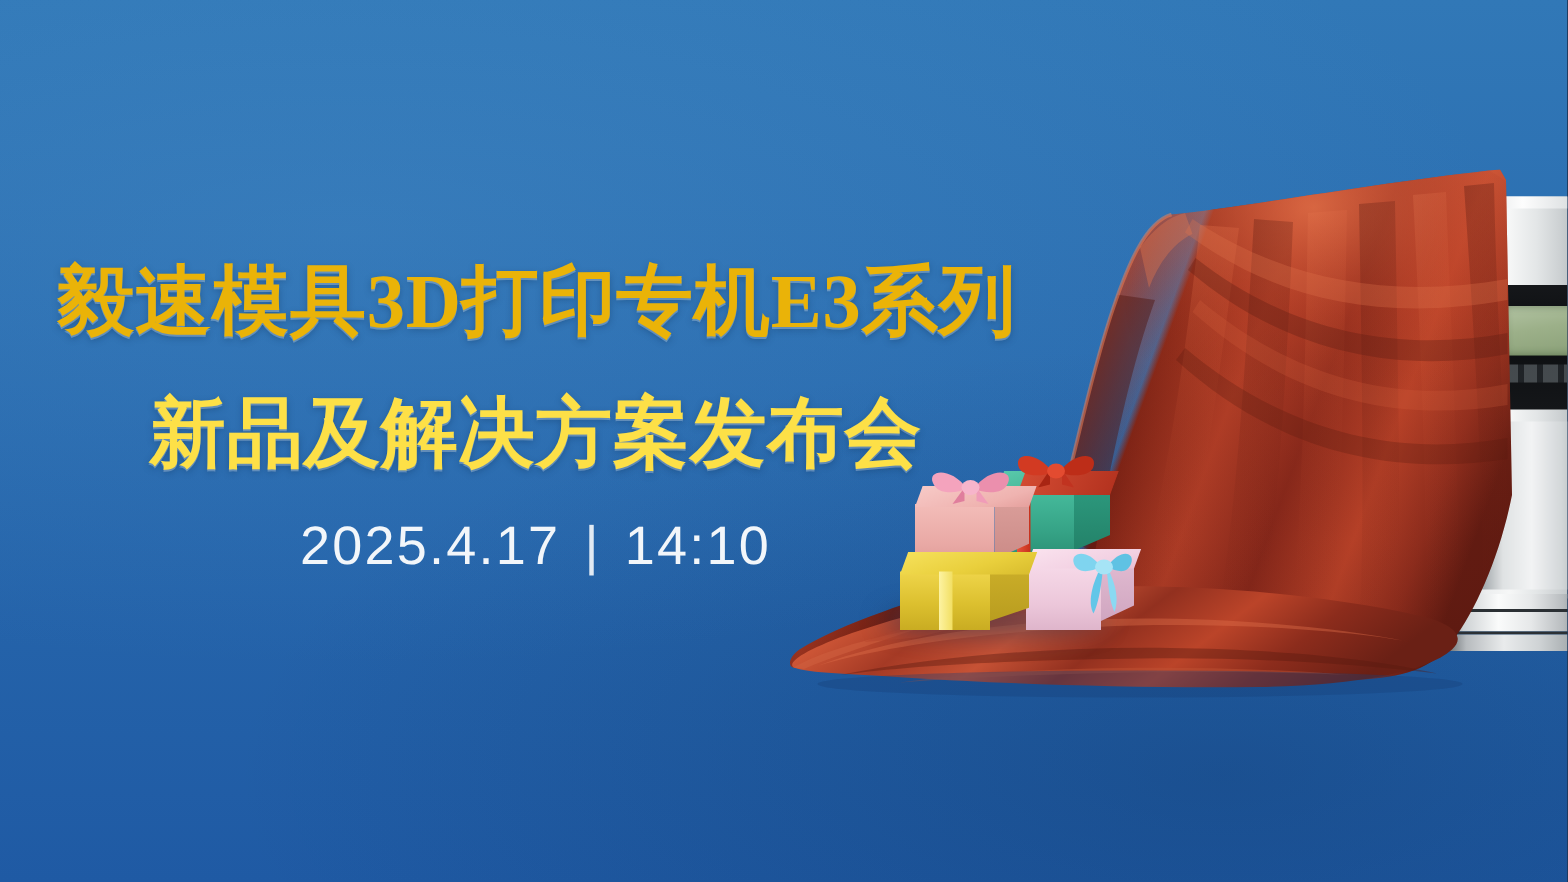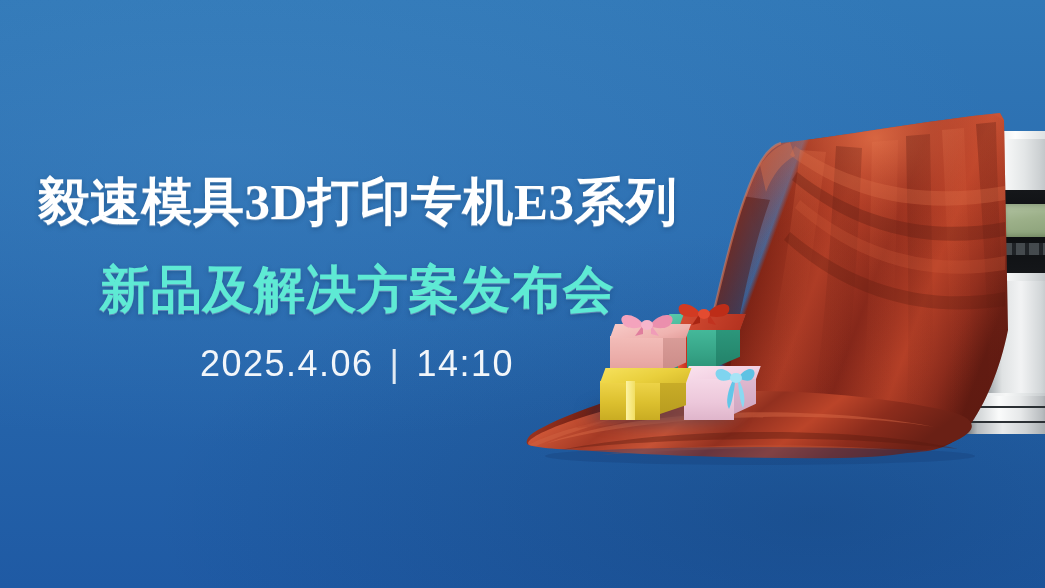--- a/index.html
+++ b/index.html
@@ -480,20 +480,20 @@
       <path d="M600,455 C680,444 800,442 900,450 C820,446 690,448 600,455 Z" fill="#c25536" opacity="0.45"></path>
       <path d="M529,445 C544,436 576,426 612,419 C586,428 554,438 536,446 Z" fill="#cf6040" opacity="0.55"></path>
     </g>
 
     <path d="M576,428 C610,414 660,404 712,402 C690,408 648,415 612,425 Z" fill="#b8462d" opacity="0.6"></path>
 
     <ellipse cx="760" cy="456" rx="215" ry="9" fill="#163f77" opacity="0.35"></ellipse>
   </svg>
 
   <div class="text-block">
-    <div class="title-line l1" style="color: #ffffff;">毅速模具3D打印专机E3系列</div>
-    <div class="title-line l2" style="color: #5eead4; margin-top: 36px;">新品及解决方案发布会</div>
+    <div class="title-line l1" style="color: #eab308;">毅速模具3D打印专机E3系列</div>
+    <div class="title-line l2" style="color: #fde047; margin-top: 36px;">新品及解决方案发布会</div>
     <div class="date-line" style="color: rgb(242, 246, 250);">
-      <span>2025.4.06</span><span class="date-sep">|</span><span>14:10</span>
+      <span>2025.4.17</span><span class="date-sep">|</span><span>14:10</span>
     </div>
   </div>
 
 </div>
 
 </body></html>

